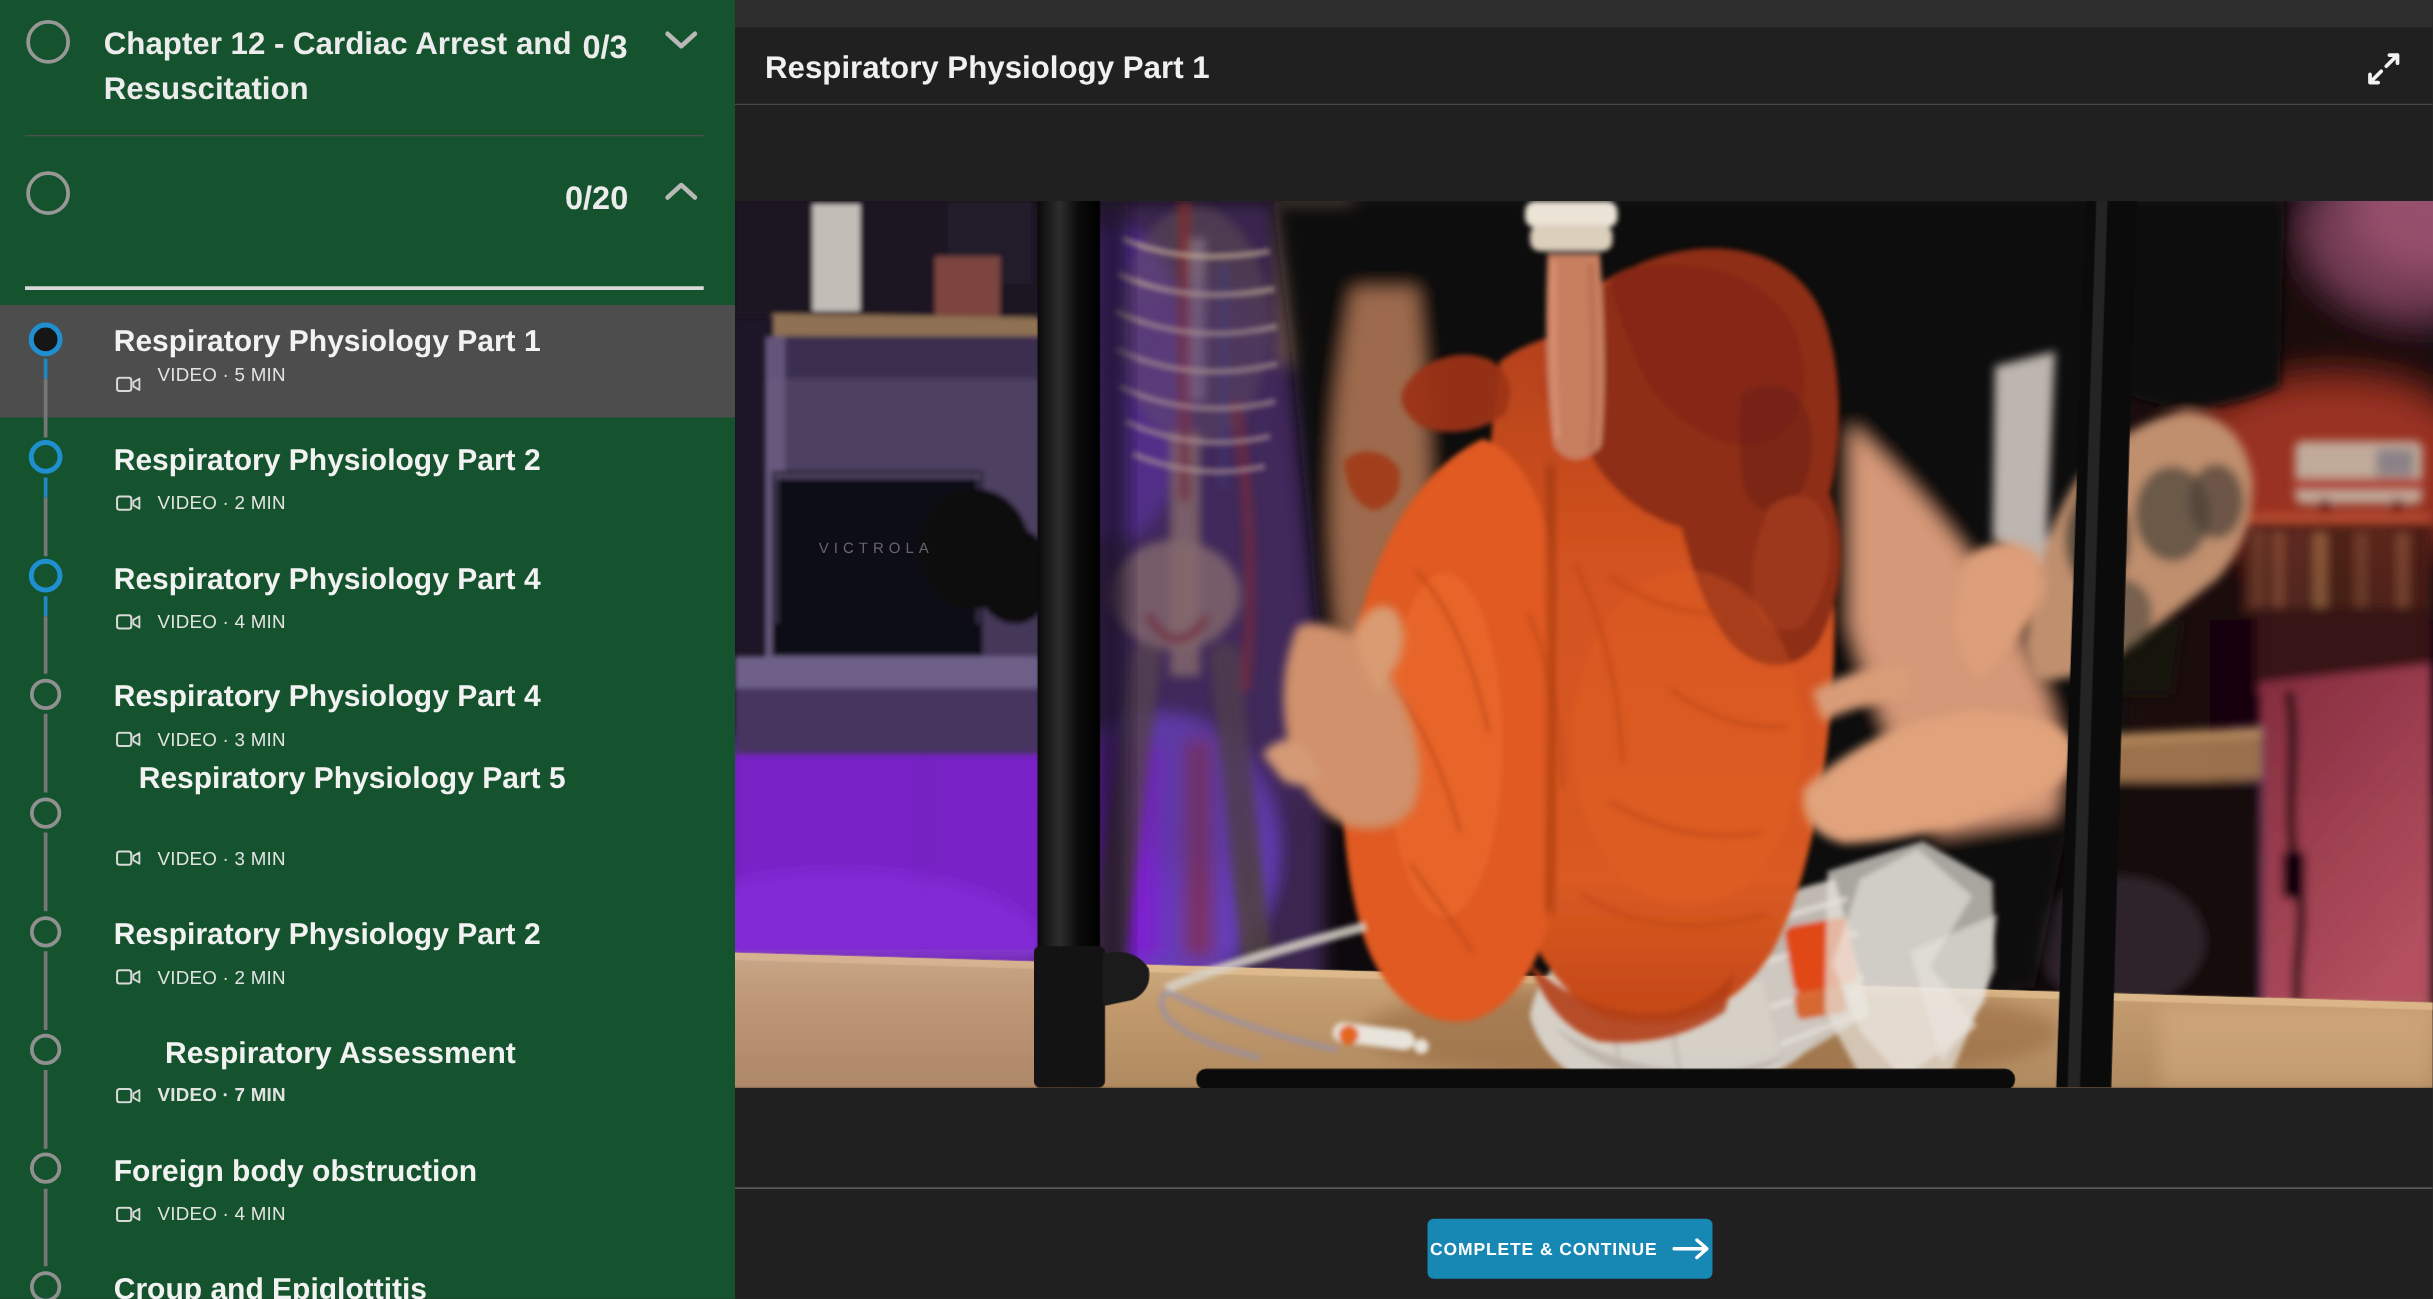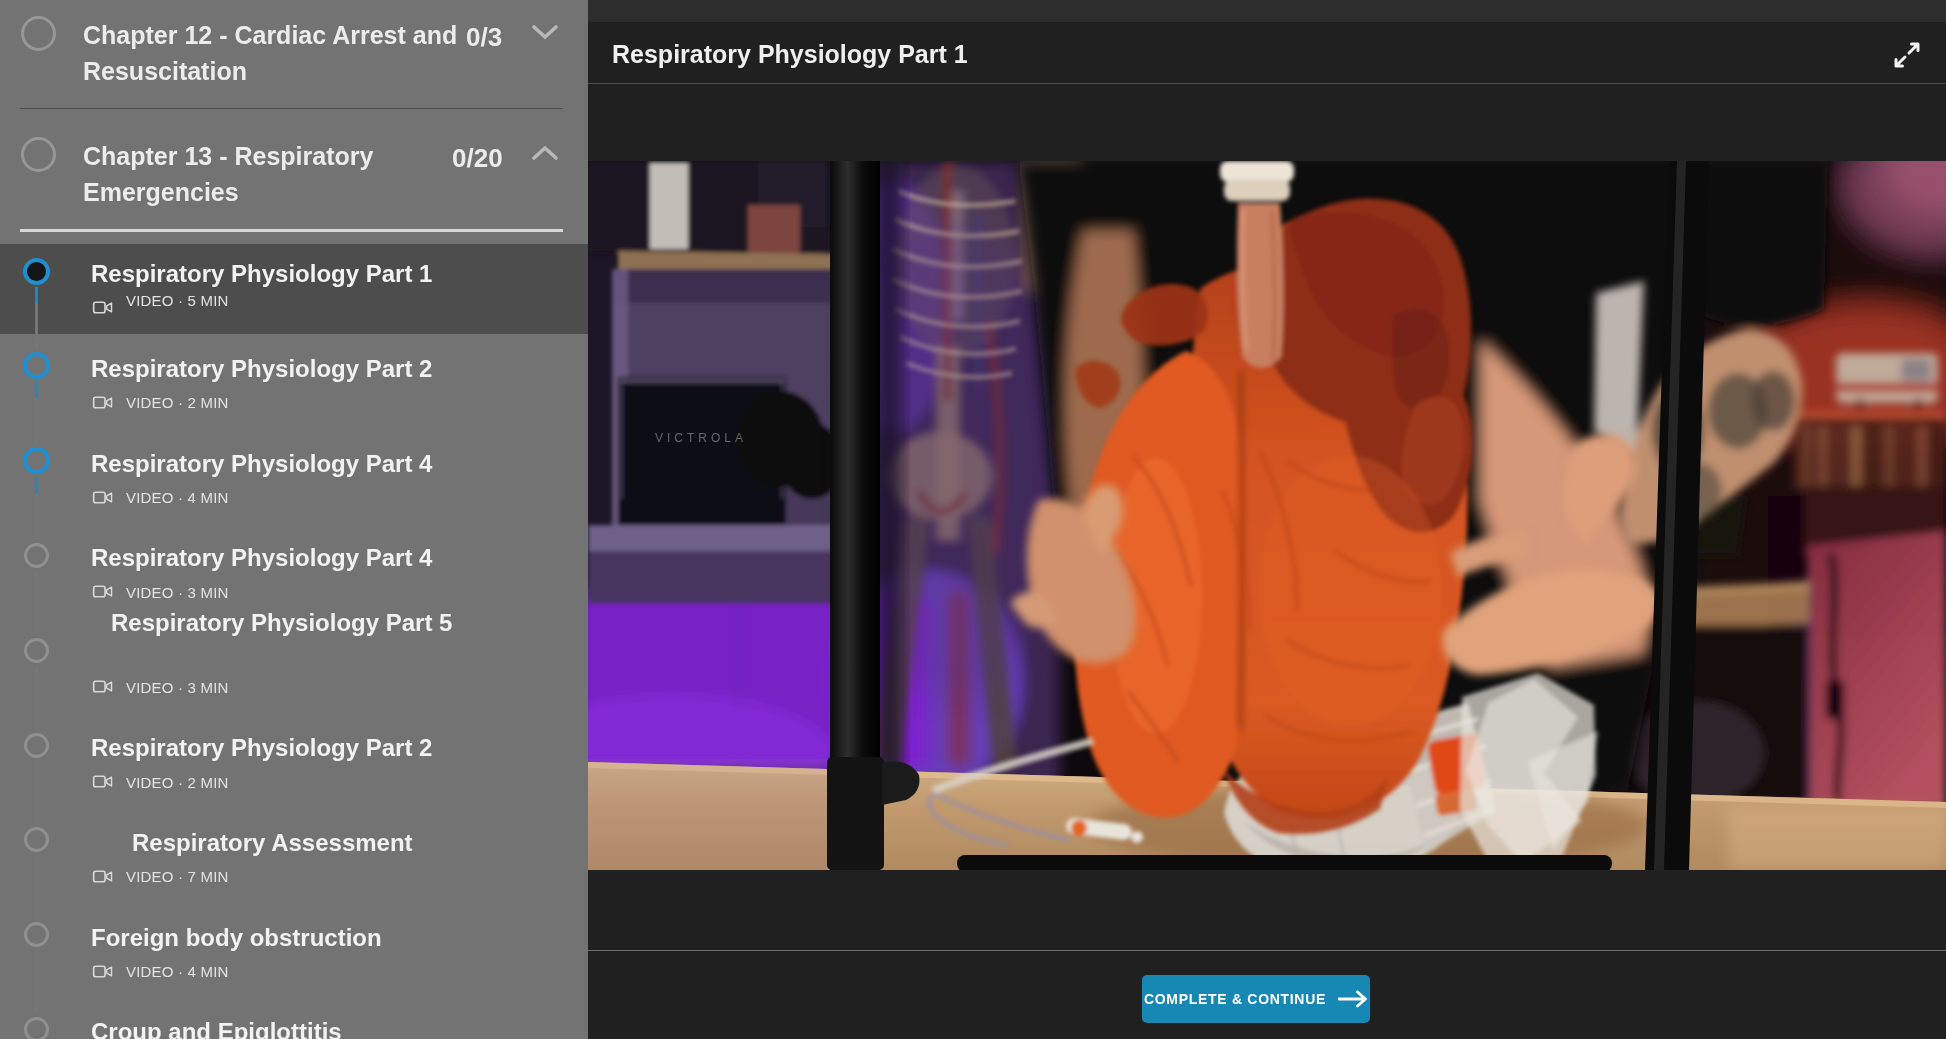--- a/index.html
+++ b/index.html
@@ -1,19 +1,19 @@
 <!DOCTYPE html>
 <html><head>
 <meta charset="utf-8">
 <style>
   * { margin:0; padding:0; box-sizing:border-box; }
   html,body { width:1946px; height:1039px; background:#2d2d2d; font-family:"Liberation Sans",sans-serif; overflow:hidden; }
   .abs { position:absolute; }
   
-  #sidebar { position:absolute; left:0; top:0; width:588px; height:1039px; background:#737373; }
+  #sidebar { position:absolute; left:0; top:0; width:588px; height:1039px; background:#14532d; }
   .chapcirc { position:absolute; width:35px; height:35px; border:3px solid #979797; border-radius:50%; }
   .chaptitle { position:absolute; left:83px; width:384px; font-size:25px; font-weight:bold; color:#ececec; line-height:36px; }
   .chapcount { position:absolute; font-size:26px; font-weight:bold; color:#ececec; }
   .divider1 { position:absolute; left:20px; width:543px; height:1px; background:#505050; }
   .divider2 { position:absolute; left:20px; width:543px; height:3px; background:#d8d8d8; }
   .selrow { position:absolute; left:0; top:244px; width:588px; height:90px; background:#4d4d4d; }
   .lcirc { position:absolute; width:24px; height:24px; border-radius:50%; }
   .ltitle { position:absolute; left:91px; font-size:24px; line-height:24px; font-weight:bold; color:#f2f2f2; white-space:nowrap; }
   .lsub { position:absolute; left:126px; font-size:15px; line-height:15px; color:#e2e2e2; letter-spacing:0.2px; white-space:nowrap; }
   .vline { position:absolute; left:35px; width:3px; background:#767676; }
@@ -35,21 +35,20 @@
 
   <div class="chapcirc" style="left:21px; top:16px;"></div>
   <div class="chaptitle" style="top:17px;">Chapter 12 - Cardiac Arrest and Resuscitation</div>
   <div class="chapcount" style="left:466px; top:22px;">0/3</div>
   <svg class="abs" style="left:530px; top:20px;" width="30" height="24" viewBox="0 0 30 24">
     <path d="M4 7 L15 17 L26 7" fill="none" stroke="#b8b8b8" stroke-width="3.6" stroke-linecap="round" stroke-linejoin="round"></path>
   </svg>
   <div class="divider1" style="top:108px;"></div>
 
   <div class="chapcirc" style="left:21px; top:137px;"></div>
-  <div class="chaptitle" style="top:138px;">Chapter 13 - Respiratory Emergencies</div>
   <div class="chapcount" style="left:452px; top:143px;">0/20</div>
   <svg class="abs" style="left:530px; top:141px;" width="30" height="24" viewBox="0 0 30 24">
     <path d="M4 17 L15 7 L26 17" fill="none" stroke="#b8b8b8" stroke-width="3.6" stroke-linecap="round" stroke-linejoin="round"></path>
   </svg>
   <div class="divider2" style="top:229px;"></div>
   <div class="selrow"></div>
   <div id="lessons">
       <div class="lcirc" style="left:23px; top:257.5px; width:27px; height:27px; border:4px solid #1f8fd0; background:#161616;"></div>
       <div class="vlineb" style="top:287px; height:16px;"></div>
       <div class="vline" style="top:303px; height:46.80000000000001px;"></div>
@@ -101,21 +100,21 @@
         <path d="M17 6 L23 2.5 V13.5 L17 10 Z" fill="none" stroke="#d8d8d8" stroke-width="1.8" stroke-linejoin="round"></path>
       </svg>
       <div class="lsub" style="top:774.5px;">VIDEO · 2 MIN</div>
       <div class="lcirc" style="left:24px; top:827.3px; width:25px; height:25px; border:3px solid #909090;"></div>
       <div class="vline" style="top:855.8px; height:62.799999999999955px;"></div>
       <div class="ltitle" style="top:830.8px;margin-left:41px;">Respiratory Assessment</div>
       <svg class="camico" style="top:869.8px;" viewBox="0 0 25 16">
         <rect x="1" y="1.5" width="14" height="13" rx="2.5" fill="none" stroke="#d8d8d8" stroke-width="2"></rect>
         <path d="M17 6 L23 2.5 V13.5 L17 10 Z" fill="none" stroke="#d8d8d8" stroke-width="1.8" stroke-linejoin="round"></path>
       </svg>
-      <div class="lsub" style="top:869.3px;">VIDEO · 7 MIN</div>
+      <div class="lsub" style="top:869.3px;font-weight:bold;">VIDEO · 7 MIN</div>
       <div class="lcirc" style="left:24px; top:922.1px; width:25px; height:25px; border:3px solid #909090;"></div>
       <div class="vline" style="top:950.6px; height:62.80000000000007px;"></div>
       <div class="ltitle" style="top:925.6px;">Foreign body obstruction</div>
       <svg class="camico" style="top:964.6px;" viewBox="0 0 25 16">
         <rect x="1" y="1.5" width="14" height="13" rx="2.5" fill="none" stroke="#d8d8d8" stroke-width="2"></rect>
         <path d="M17 6 L23 2.5 V13.5 L17 10 Z" fill="none" stroke="#d8d8d8" stroke-width="1.8" stroke-linejoin="round"></path>
       </svg>
       <div class="lsub" style="top:964.1px;">VIDEO · 4 MIN</div>
       <div class="lcirc" style="left:24px; top:1016.9000000000001px; width:25px; height:25px; border:3px solid #909090;"></div>
       <div class="ltitle" style="top:1020.4000000000001px;">Croup and Epiglottitis</div>

